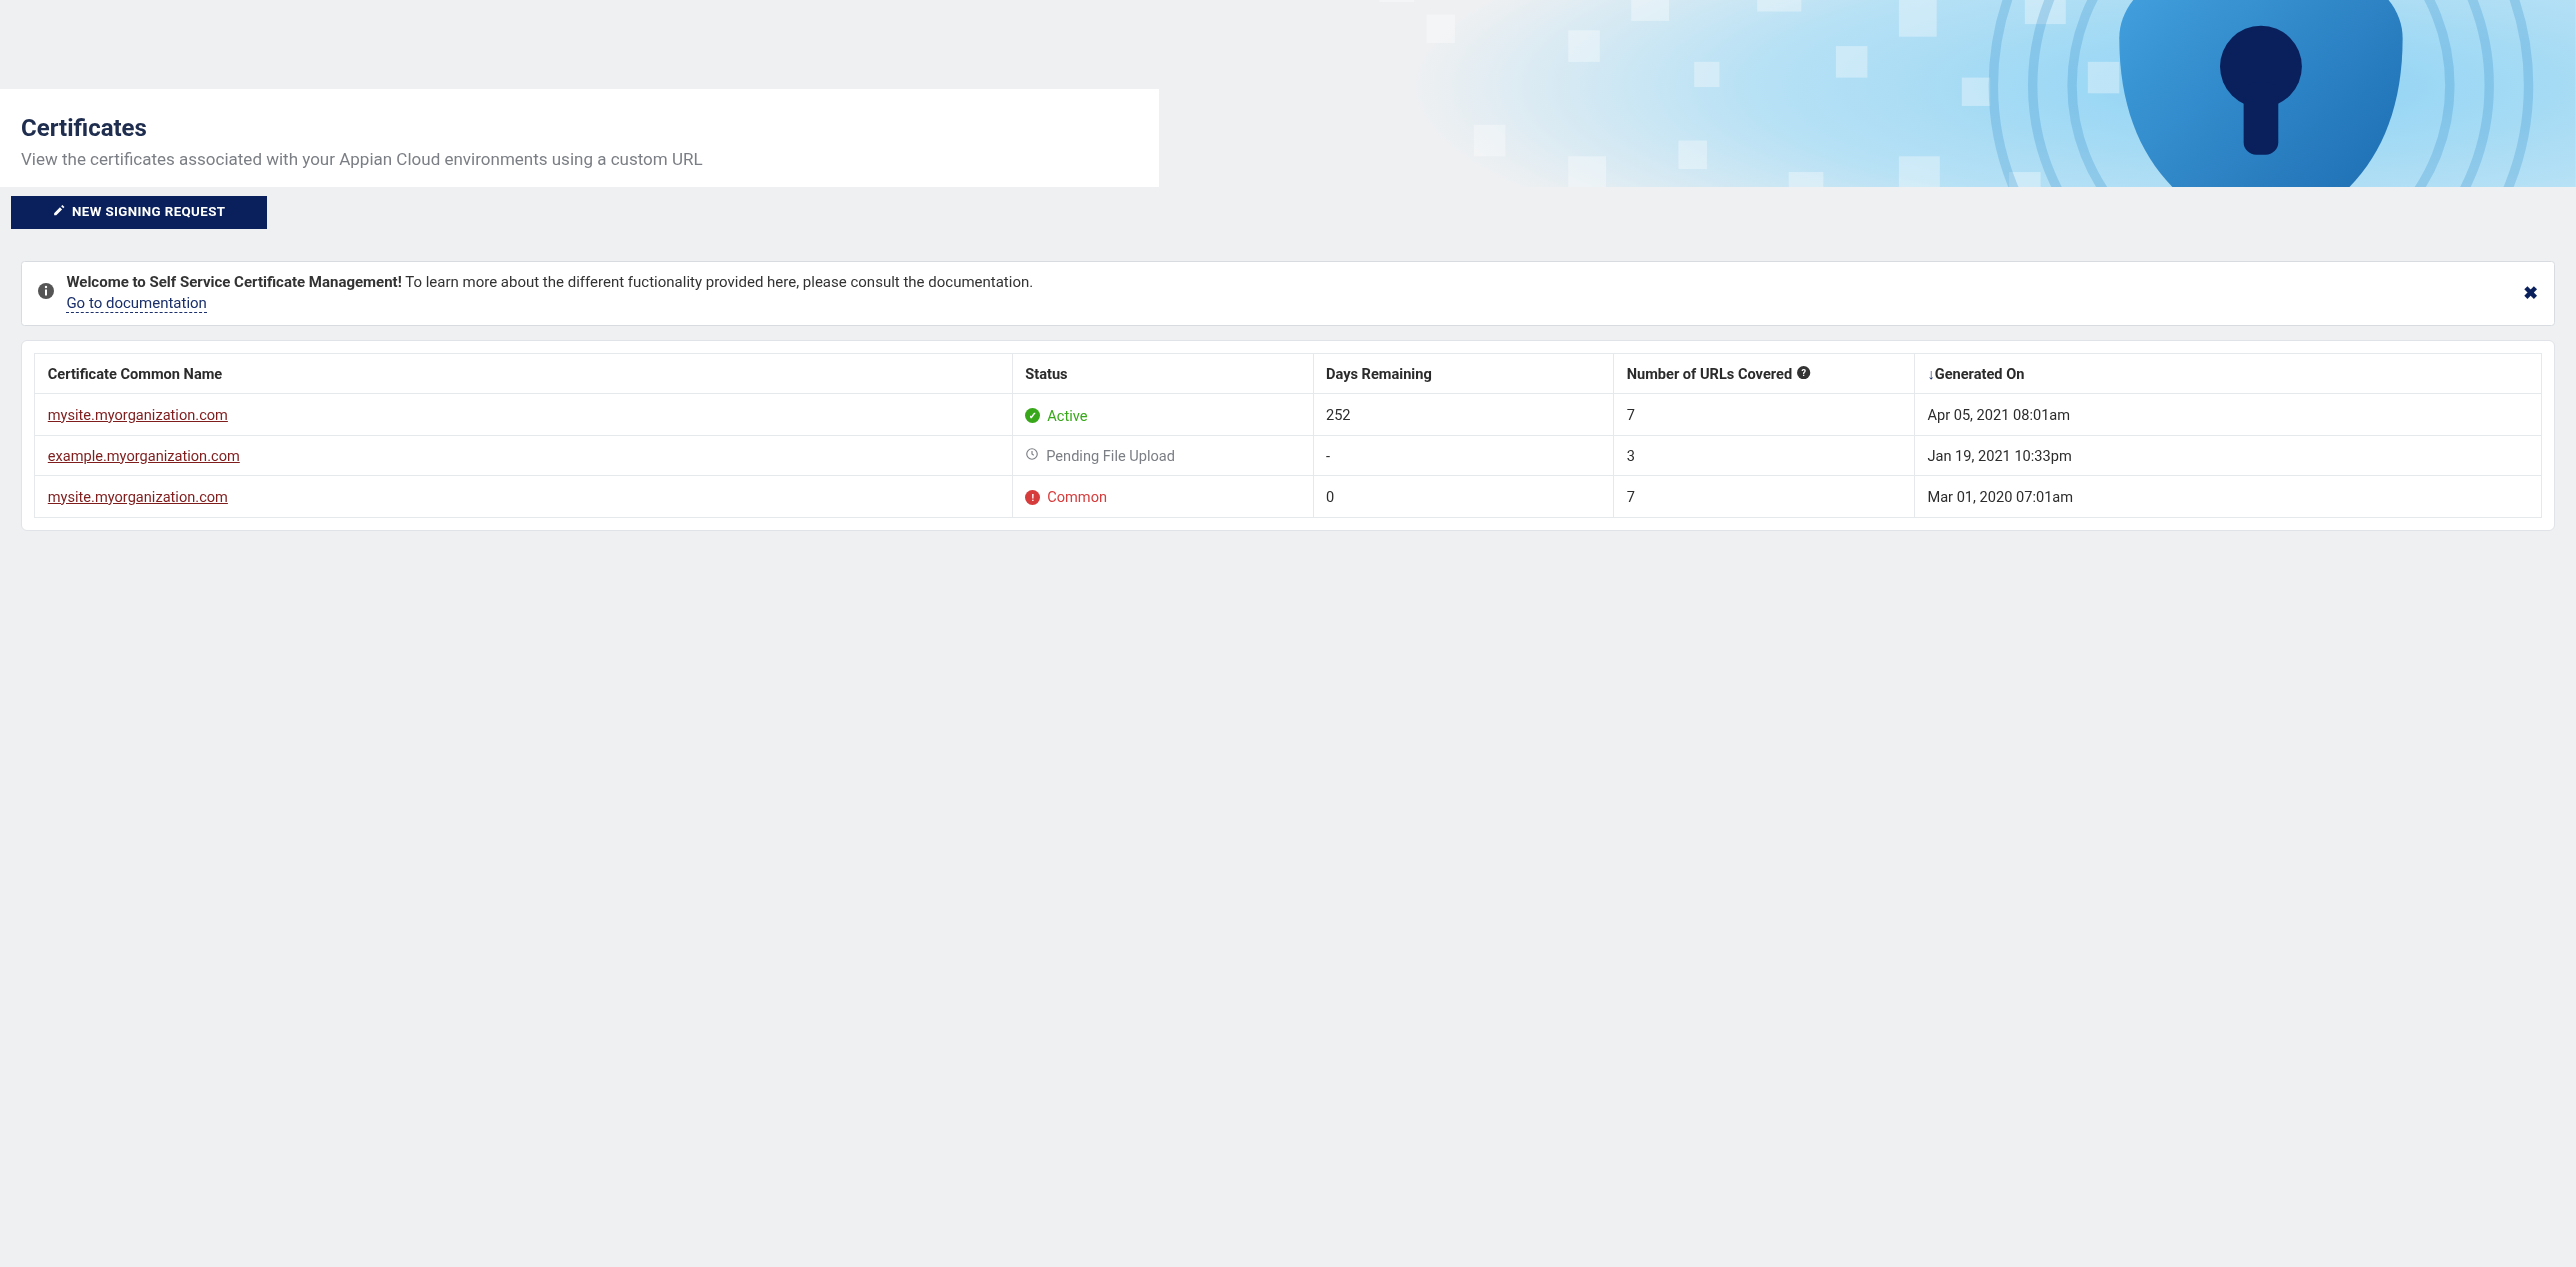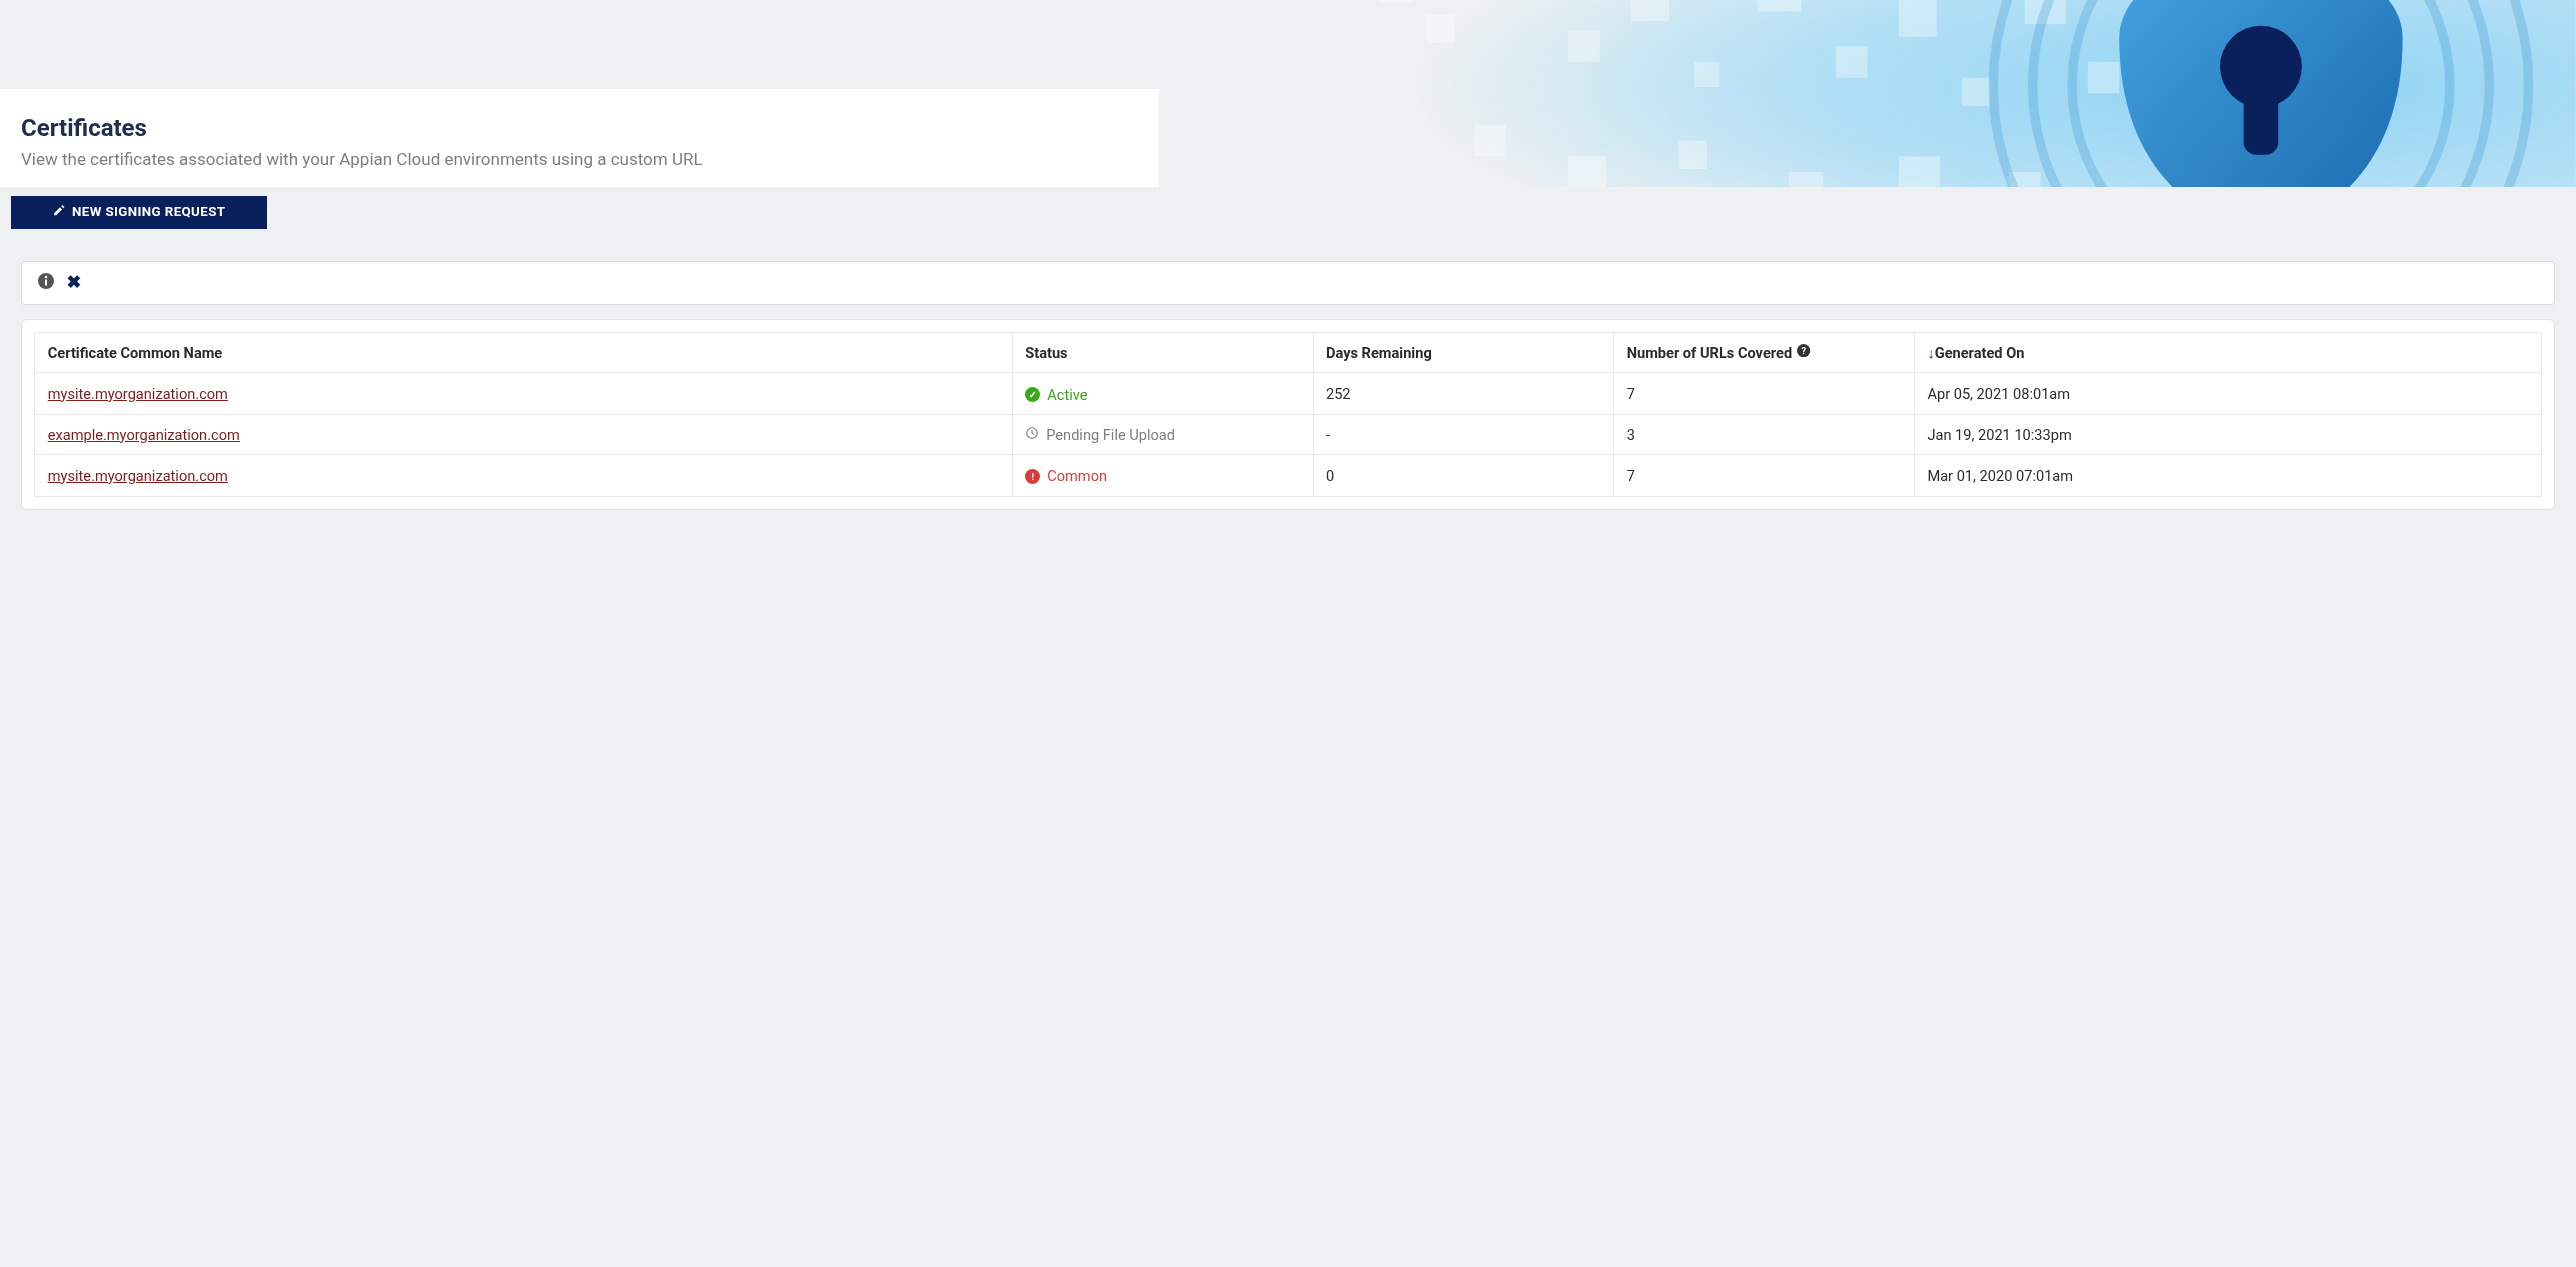--- a/index.html
+++ b/index.html
@@ -104,21 +104,21 @@
     border: 0.9px solid #e6e9ec;
     padding: 10.6px 12.4px;
     text-align: left;
     font-size: 14.6px;
   }
   table.cert-table th {
     font-weight: 700;
     color: #2b2b2b;
     vertical-align: middle;
   }
-  .th-help { display: inline-flex; align-items: flex-start; gap: 5.3px; }
+  .th-help { display: inline-flex; align-items: center; gap: 5.3px; }
   .help-icon { color: #333; font-size: 12.4px; }
   .sort-arrow { color: #1a2f6b; font-weight: 700; }
   .th-right, .td-right { text-align: right; }
   .cert-link {
     color: #7f1d1d;
     text-decoration: underline;
     cursor: pointer;
   }
   .status-cell { display: inline-flex; align-items: center; gap: 7px; }
   .status-active { color: #38a81a; }
@@ -203,20 +203,24 @@
 </div>
 
 <div class="banner">
   <span class="banner-icon">
     <svg width="16" height="16" viewBox="0 0 16 16" fill="#555">
         <circle cx="8" cy="8" r="8"></circle>
         <rect x="7" y="6.5" width="2" height="6" fill="#fff"></rect>
         <circle cx="8" cy="4" r="1.2" fill="#fff"></circle>
       </svg>
   </span>
+  <div class="banner-body">
+    <strong>Welcome to Self Service Certificate Management!</strong><span> To learn more about the different fuctionality provided here, please consult the documentation.</span><br>
+    <a class="banner-link">Go to documentation</a>
+  </div>
   <button class="banner-close">
     <span>✖</span>
   </button>
 </div>
 
 <div class="table-card">
   <table class="cert-table">
     <thead>
       <tr>
         <th style="width:39%"><span>Certificate Common Name</span></th>

